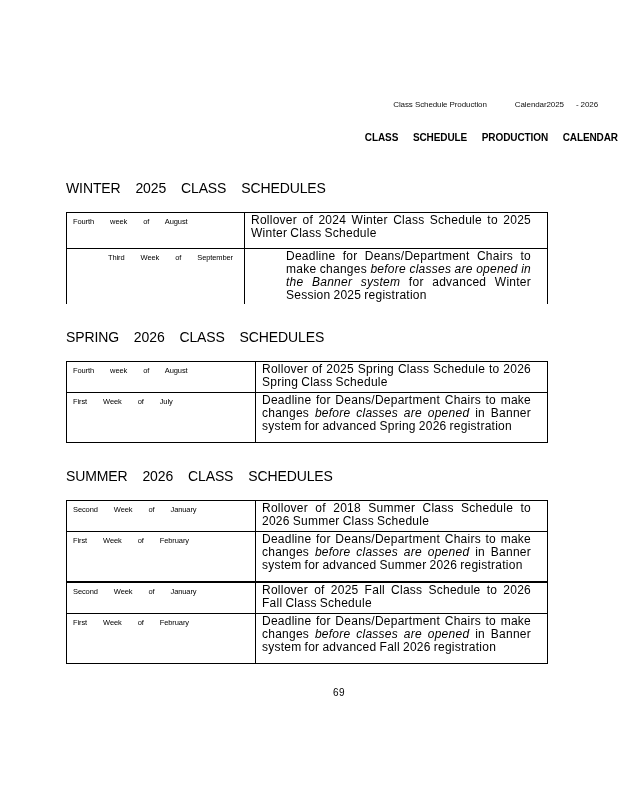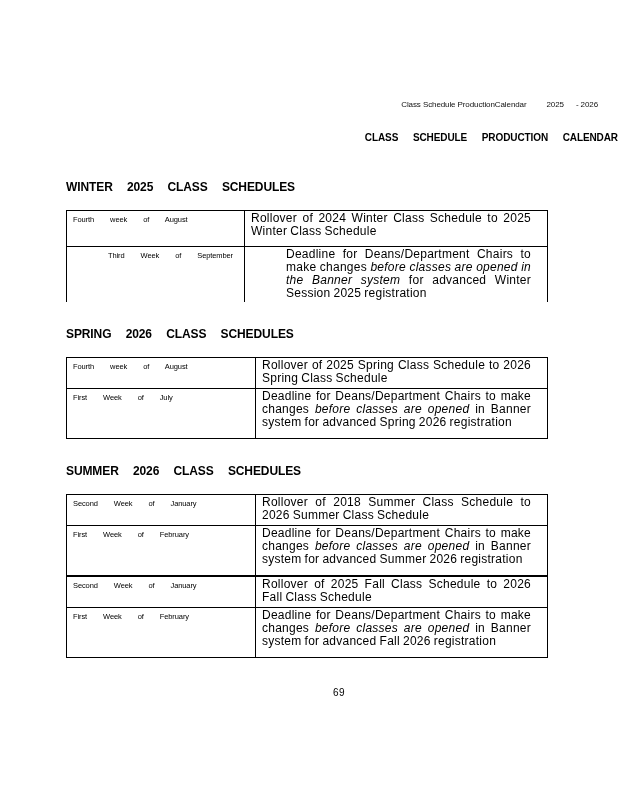--- a/index.html
+++ b/index.html
@@ -10,35 +10,35 @@
     position:relative;
     overflow:hidden;
   }
   .page { position:relative; width:618px; height:800px; background:#ffffff; }
 
   
   .running-header {
     position:absolute; top:100px; right:20px;
     font-size:8px; letter-spacing:-0.1px; white-space:nowrap; color:#111;
   }
-  .running-header .rh-1 { }
-  .running-header .rh-2 { margin-left:20px; }
+  .running-header .rh-1 { margin-left:28px; }
+  .running-header .rh-2 { }
   .running-header .rh-3 { margin-left:12px; }
 
   
   .title {
     position:absolute; top:132px; left:0; width:100%;
     text-align:right; font-size:10px; font-weight:bold;
     word-spacing:12px; letter-spacing:-0.1px;
   }
 
   
   .content { position:absolute; top:180px; left:66px; width:482px; }
   .section-heading {
-    font-weight:bold; font-size:12px;
+    font-weight:normal; font-size:14px;
     word-spacing:11px; letter-spacing:-0.1px;
     margin:25px 0 16px 0;
   }
   .section-0 .section-heading { margin-top:0; }
   .section-3 .section-heading { margin-top:11px; }
 
   table.schedule-table {
     width:100%; border-collapse:collapse; table-layout:fixed;
     border:1.5px solid #000;
   }

